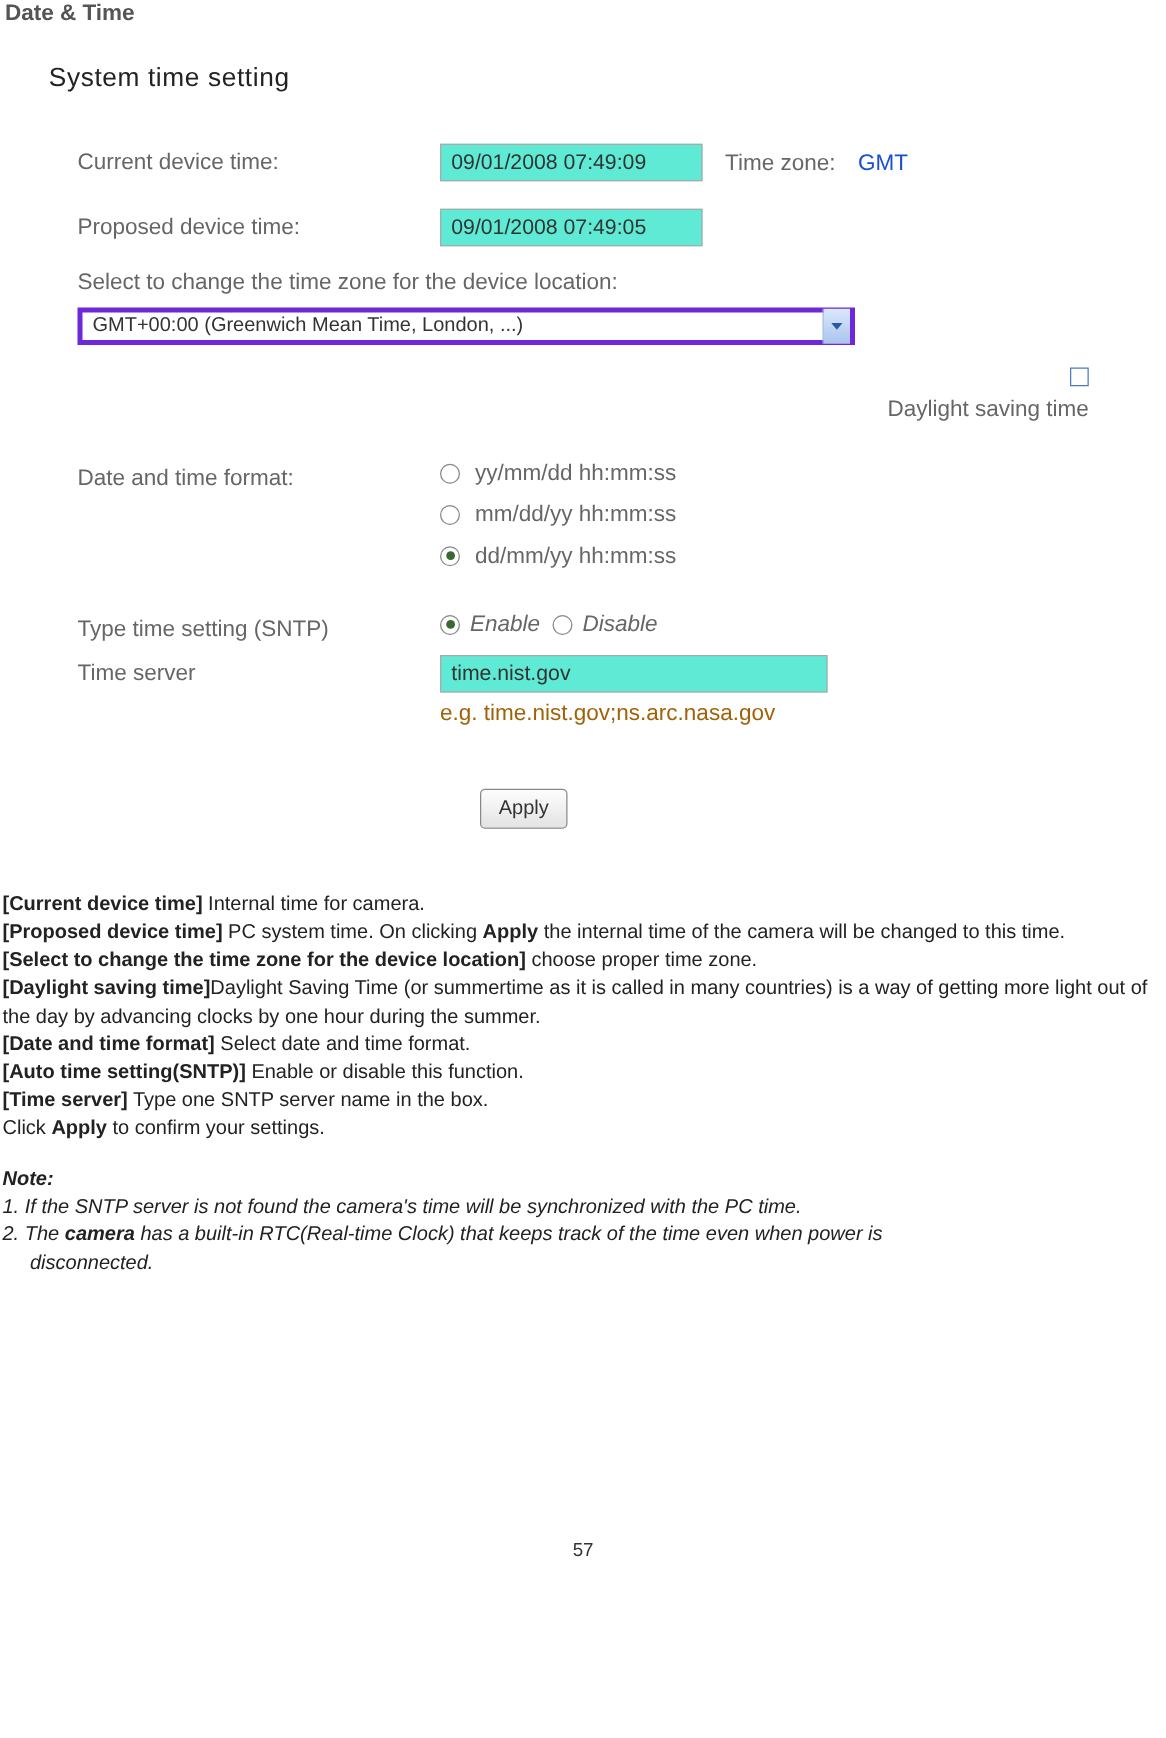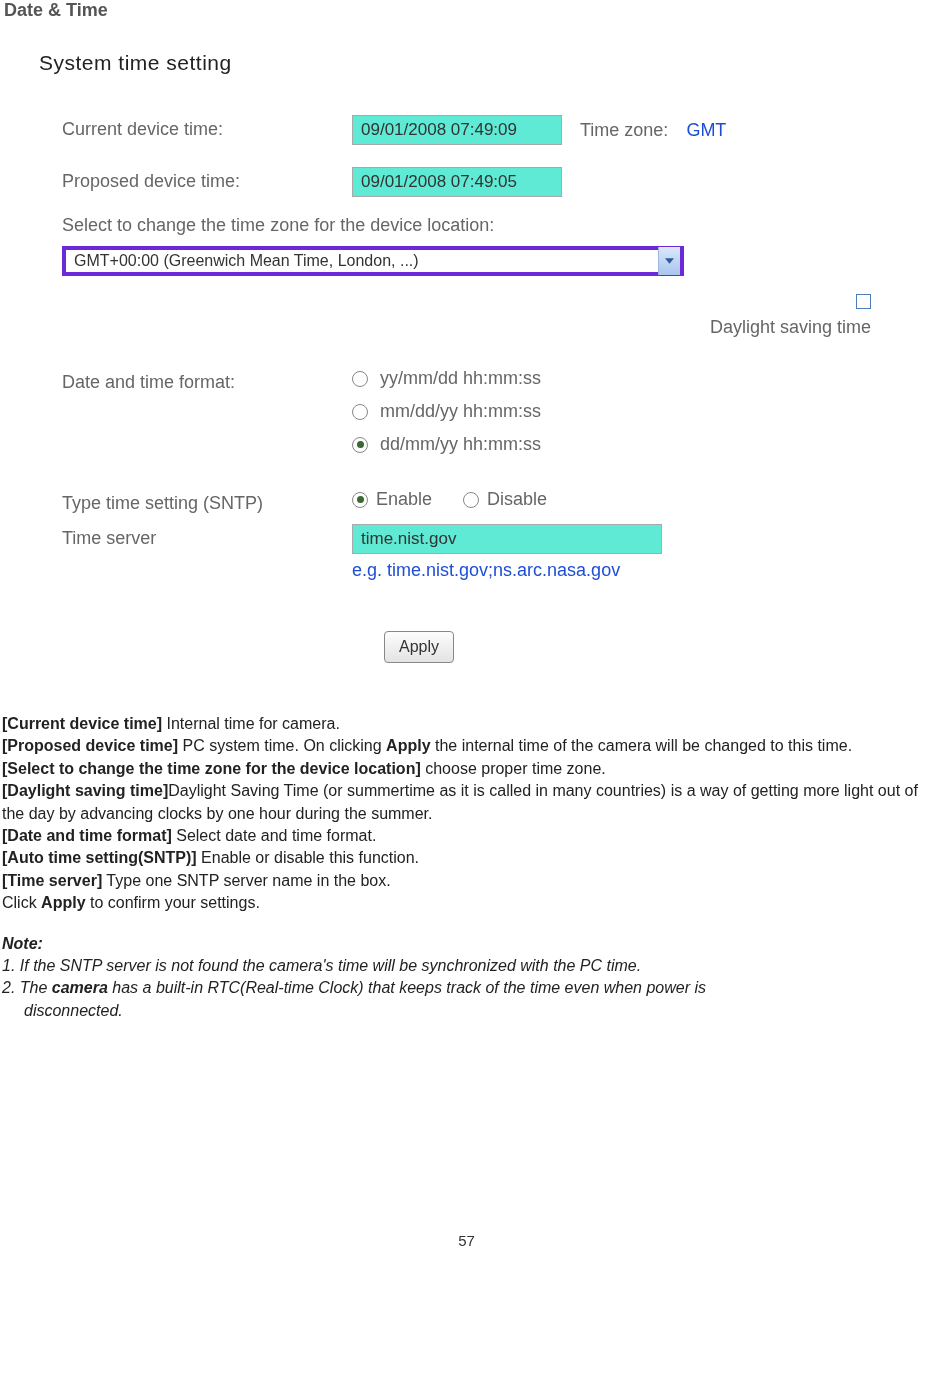--- a/index.html
+++ b/index.html
@@ -164,25 +164,26 @@
       content: "";
       width: 7px;
       height: 7px;
       background: #3a6830;
       border-radius: 50%;
       display: block;
     }
     .radio-inline-group {
       display: flex;
       align-items: center;
-      gap: 31px;
+      gap: 10px;
+      font-style: italic;
     }
     .example-text {
       margin-left: 325px;
-      color: #1d4ed8;
+      color: #a16207;
       font-size: 18px;
       margin-top: 6px;
       margin-bottom: 50px;
     }
     .apply-wrap {
       display: flex;
       justify-content: center;
       margin-right: 60px;
     }
     .apply-btn {

